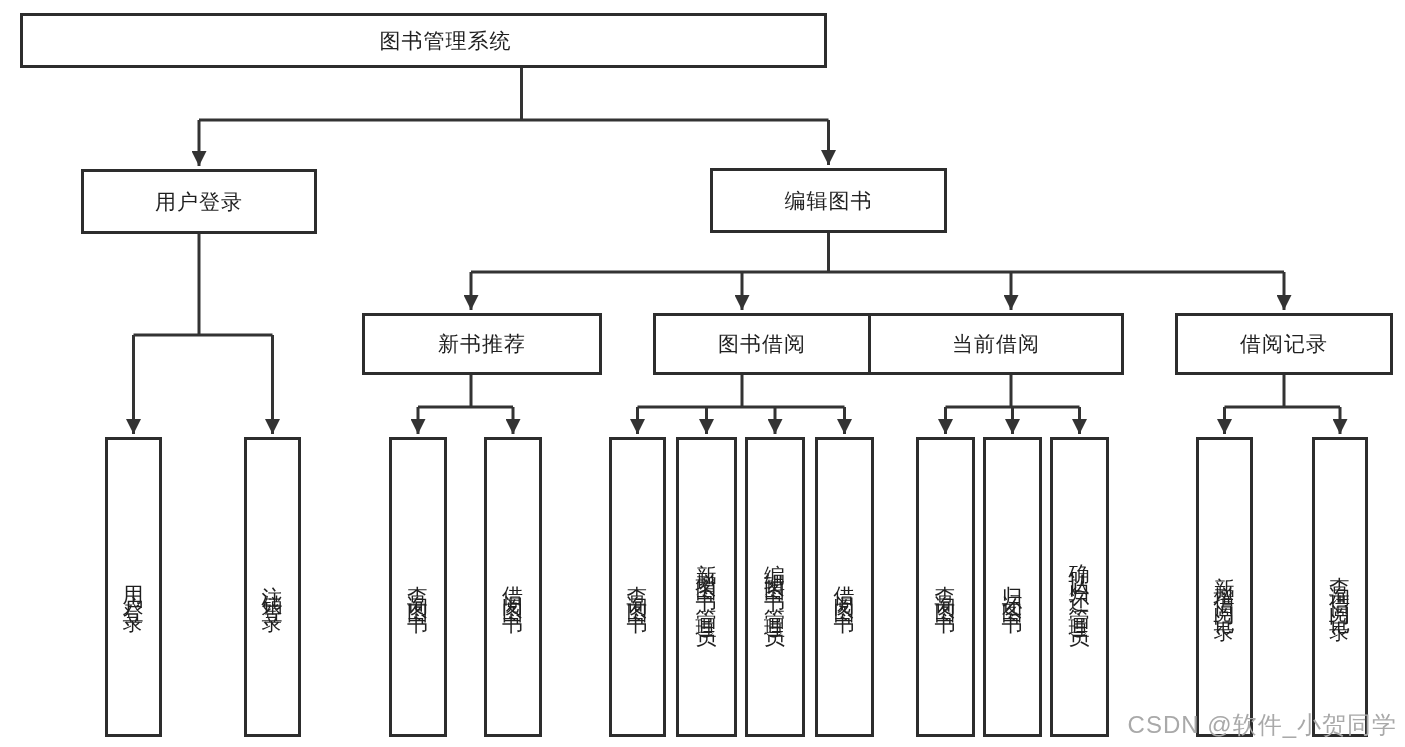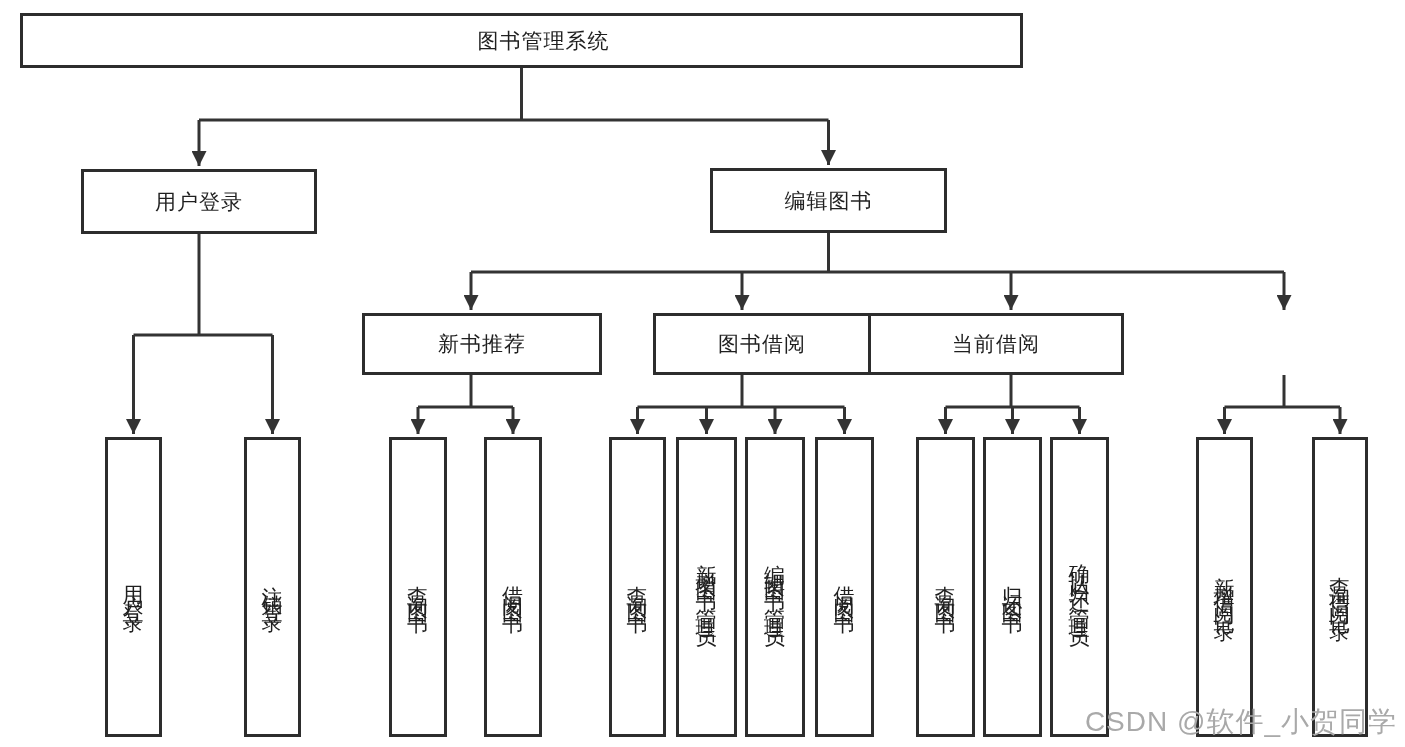--- a/index.html
+++ b/index.html
@@ -39,27 +39,27 @@
   .node.v .label {
     writing-mode: vertical-rl;
     font-size: 21px;
     letter-spacing: 9px;
     line-height: 1;
   }
   .watermark {
     position: absolute;
     right: 8px;
     bottom: 6px;
-    font-size: 28px;
+    font-size: 24px;
     color: #a9a9a9;
     letter-spacing: 1px;
     white-space: nowrap;
   }
   
-  #n-root            { left: 20px;   top: 13px;  width: 1003px; height: 55px; padding-left: 44px; }
+  #n-root            { left: 20px;   top: 13px;  width: 807px; height: 55px; padding-left: 44px; }
   
   #n-user-login      { left: 81px;   top: 169px; width: 236px;  height: 65px; }
   #n-book-mgmt       { left: 710px;  top: 168px; width: 237px;  height: 65px; }
   
   #n-new-book-rec    { left: 362px;  top: 313px; width: 240px;  height: 62px; }
   #n-book-borrow     { left: 653px;  top: 313px; width: 218px;  height: 62px; }
   #n-current-borrow  { left: 868px;  top: 313px; width: 256px;  height: 62px; }
   #n-borrow-record   { left: 1175px; top: 313px; width: 218px;  height: 62px; }
   
   .leaf { top: 437px; height: 300px; }
@@ -145,20 +145,23 @@
 
   <div class="node h" id="n-new-book-rec">
     <span class="label">新书推荐</span>
   </div>
   <div class="node h" id="n-book-borrow">
     <span class="label">图书借阅</span>
   </div>
   <div class="node h" id="n-current-borrow">
     <span class="label">当前借阅</span>
   </div>
+  <div class="node h" id="n-borrow-record">
+    <span class="label">借阅记录</span>
+  </div>
 
   <div class="node v leaf" id="n-leaf-user-login">
     <span class="label">用户登录</span>
   </div>
   <div class="node v leaf" id="n-leaf-logout">
     <span class="label">注销登录</span>
   </div>
   <div class="node v leaf" id="n-leaf-nbr-query">
     <span class="label">查询图书</span>
   </div>

